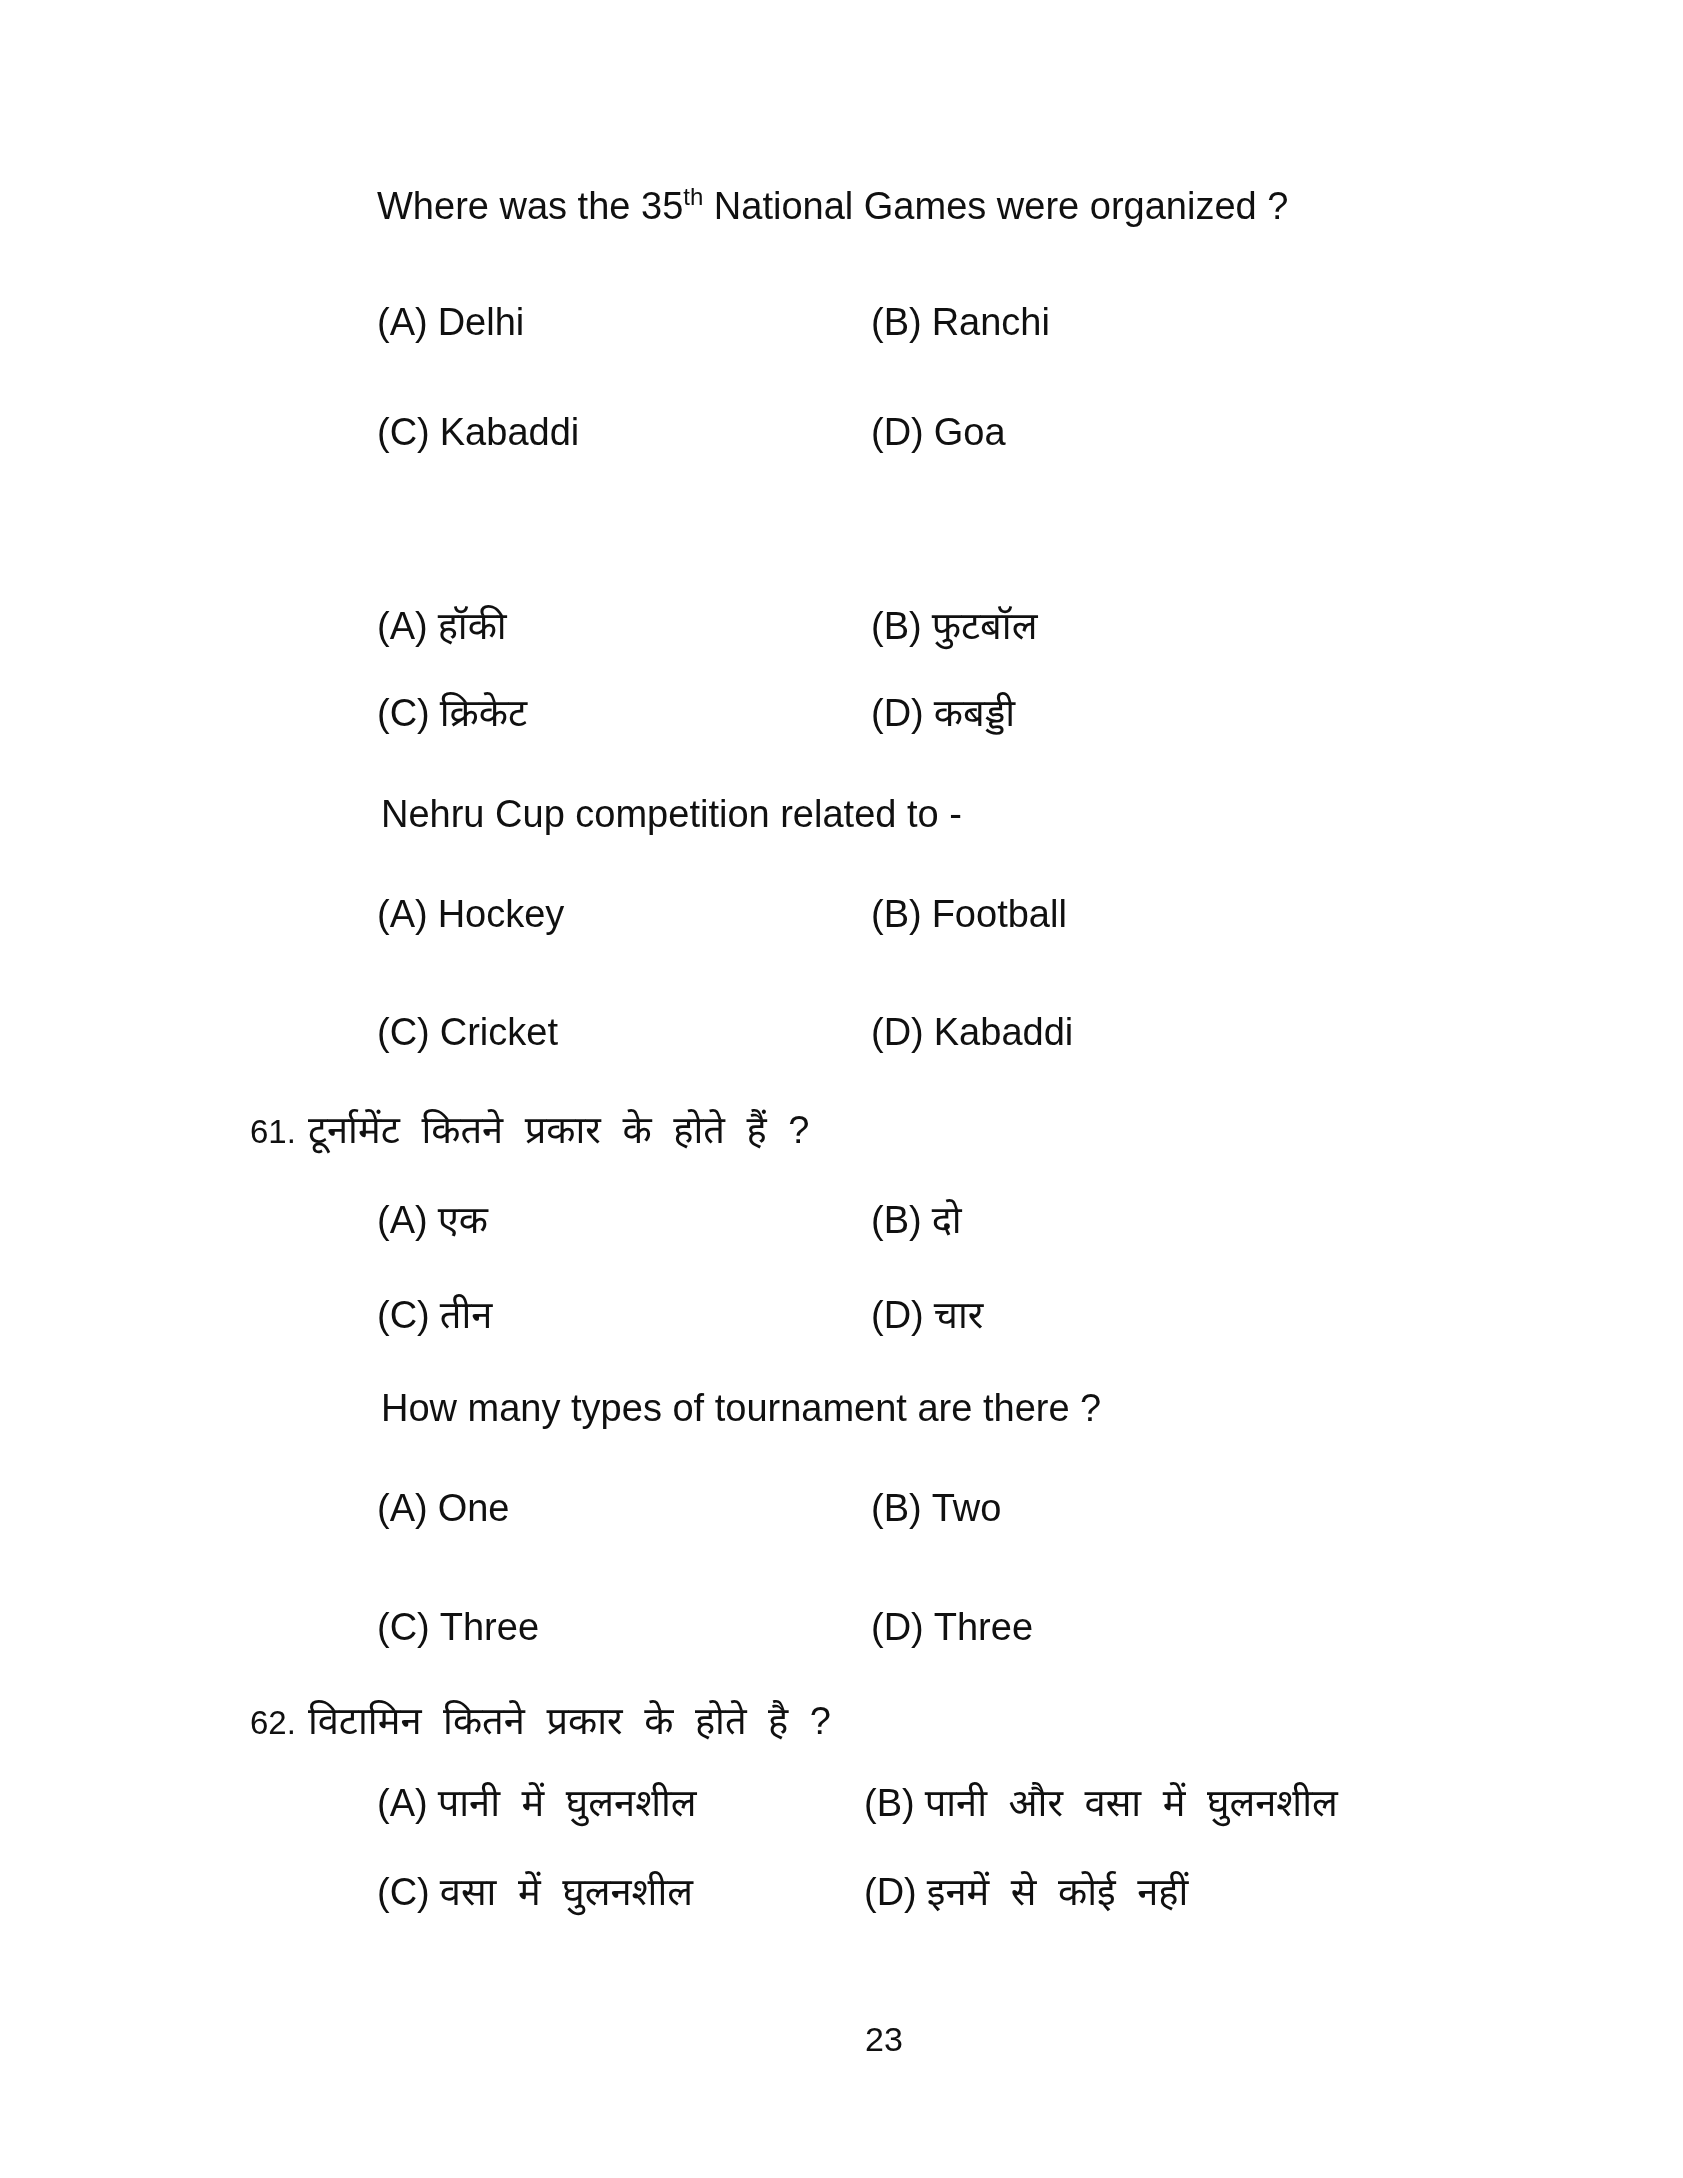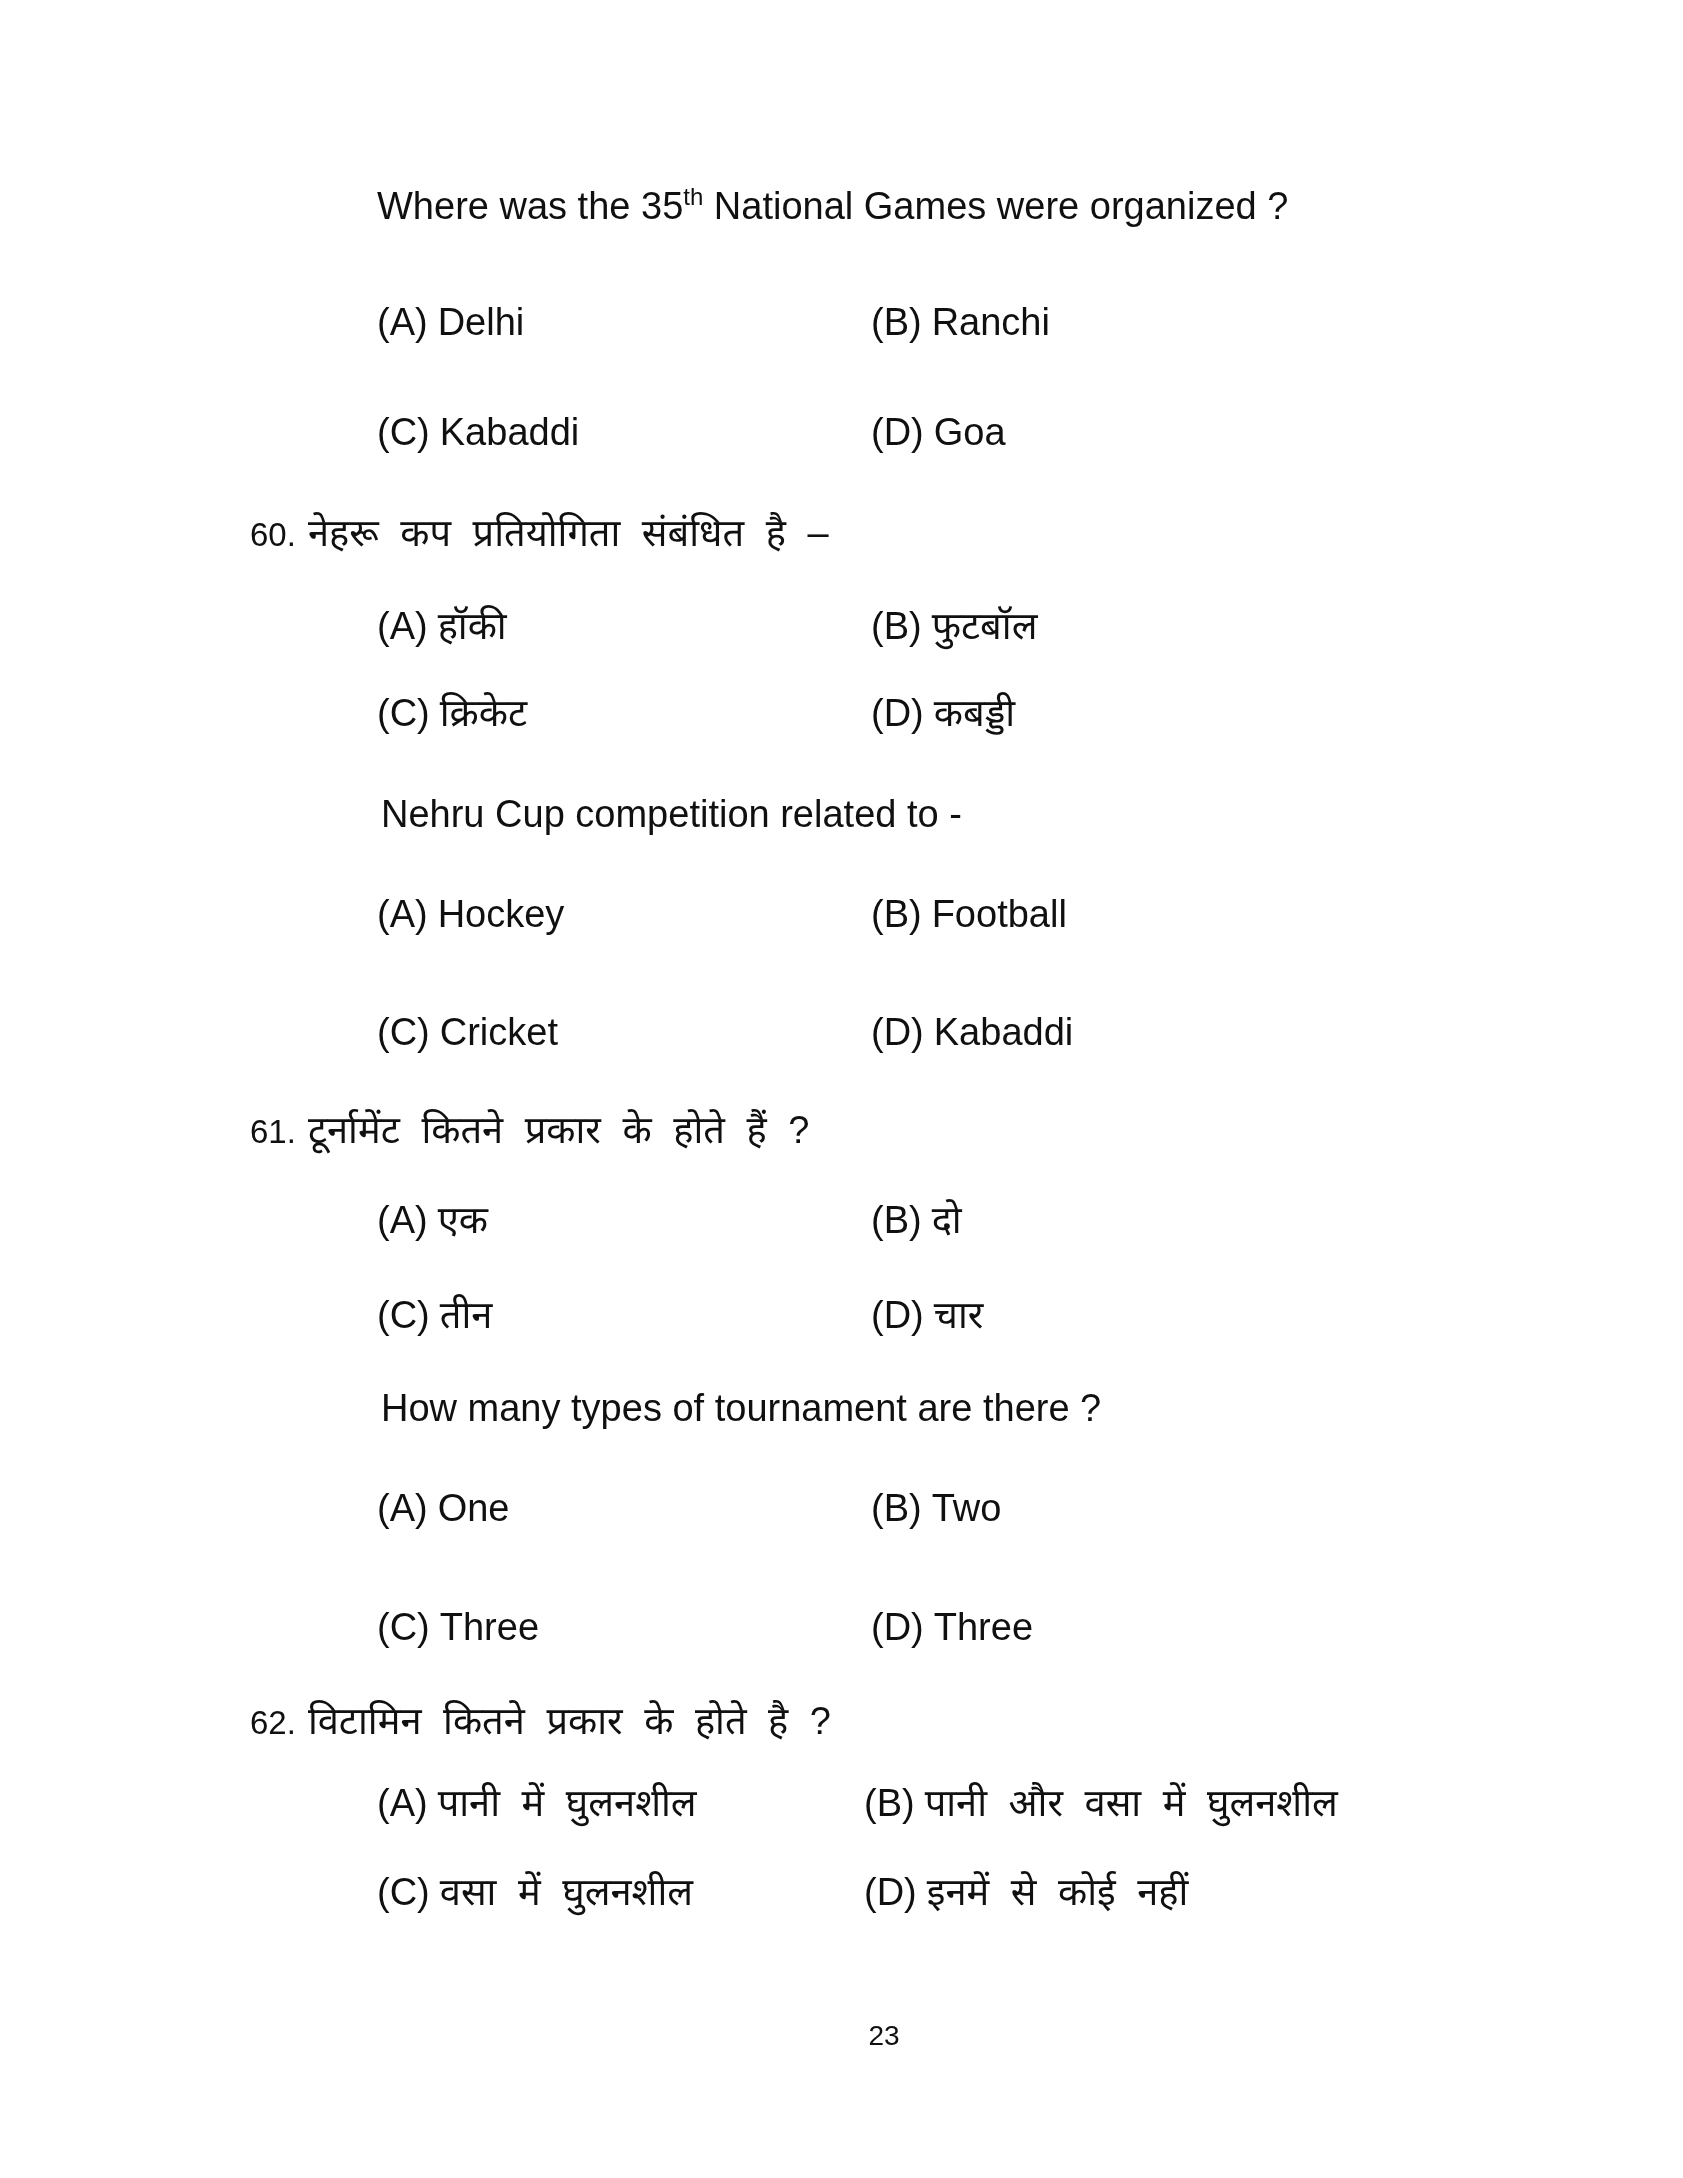--- a/index.html
+++ b/index.html
@@ -26,38 +26,37 @@
   }
   .hi{ word-spacing:11px; }
   .opt .olbl{ margin-right:10px; }
   sup.ord{
     font-size:24px;
     vertical-align:super;
     line-height:0;
   }
   .pagenum{
     position:absolute;
-    font-size:28px;
+    font-size:34px;
     transform:translateX(-50%);
     text-align:right;
   }
 </style>
 </head>
 <body>
 
 <div class="page">
 
   <p class="line" style="top:184px;left:377px"><span>Where was the 35</span><sup class="ord">th</sup><span> National Games were organized ?</span></p>
 
   <p class="line opt" style="top:300px;left:377px"><span class="olbl">(A)</span><span>Delhi</span></p>
   <p class="line opt" style="top:300px;left:871px"><span class="olbl">(B)</span><span>Ranchi</span></p>
   <p class="line opt" style="top:410px;left:377px"><span class="olbl">(C)</span><span>Kabaddi</span></p>
   <p class="line opt" style="top:410px;left:871px"><span class="olbl">(D)</span><span>Goa</span></p>
 
-  <p class="line qline" style="top:511px;left:250px"><span class="qnum">60.</span><span class="hi">नेहरू कप प्रतियोगिता संबंधित है –</span></p>
 
   <p class="line opt" style="top:604px;left:377px"><span class="olbl">(A)</span><span class="hi">हॉकी</span></p>
   <p class="line opt" style="top:604px;left:871px"><span class="olbl">(B)</span><span class="hi">फुटबॉल</span></p>
   <p class="line opt" style="top:691px;left:377px"><span class="olbl">(C)</span><span class="hi">क्रिकेट</span></p>
   <p class="line opt" style="top:691px;left:871px"><span class="olbl">(D)</span><span class="hi">कबड्डी</span></p>
 
   <p class="line" style="top:792px;left:381px">Nehru Cup competition related to -</p>
 
   <p class="line opt" style="top:892px;left:377px"><span class="olbl">(A)</span><span>Hockey</span></p>
   <p class="line opt" style="top:892px;left:871px"><span class="olbl">(B)</span><span>Football</span></p>

